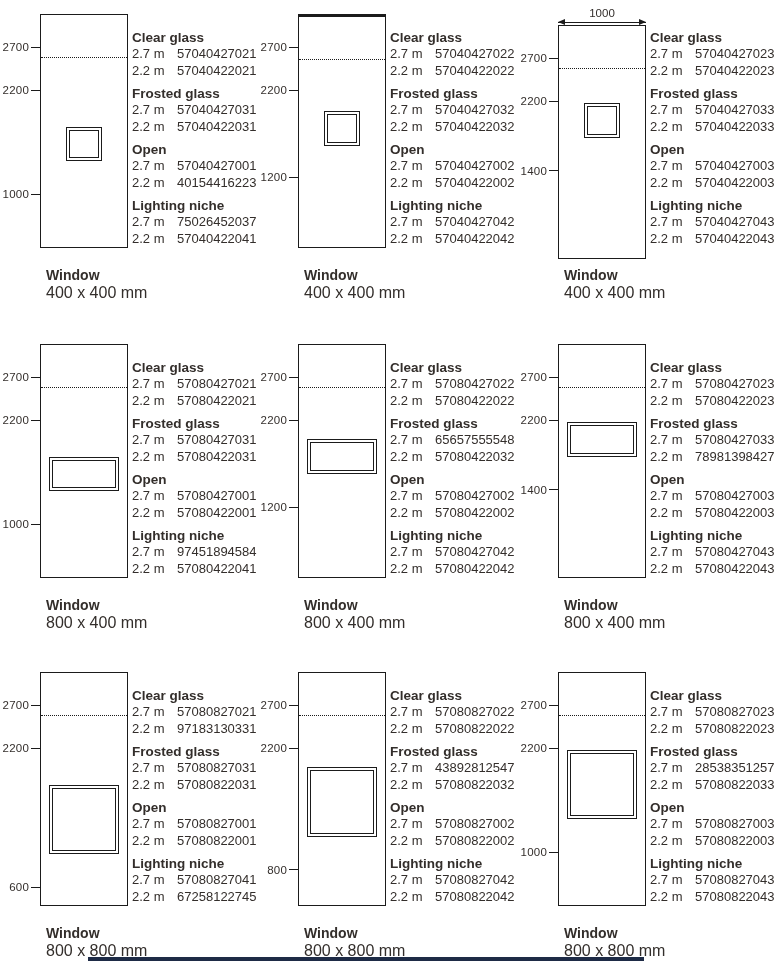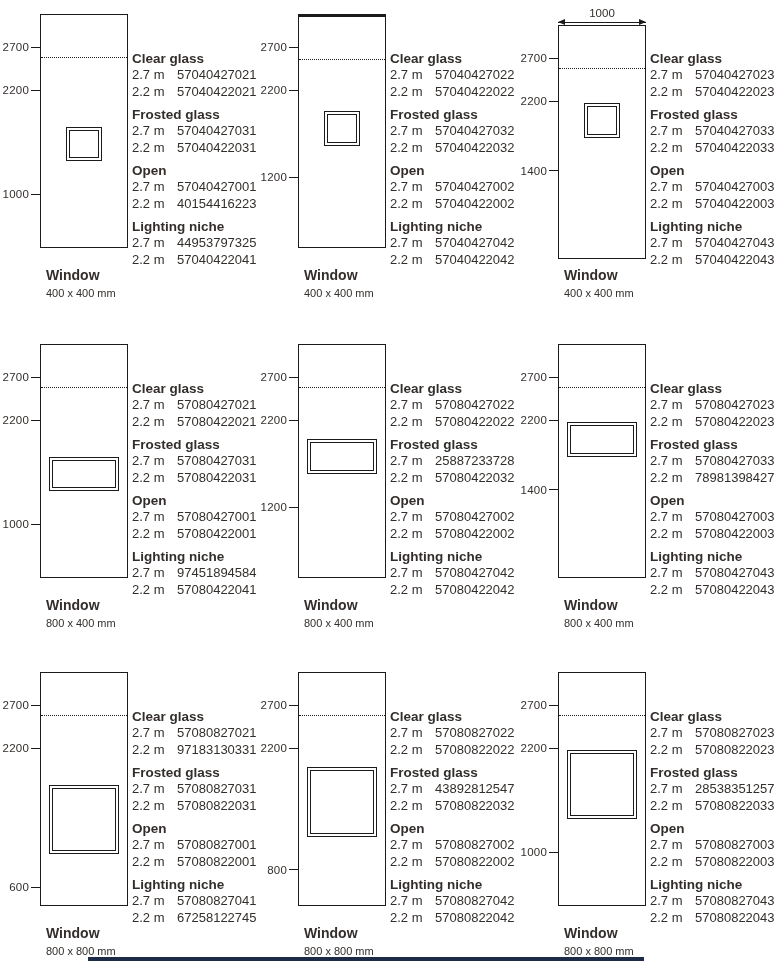--- a/index.html
+++ b/index.html
@@ -49,28 +49,27 @@
   .warrow-label{text-align:center;font-size:11.5px;line-height:12px;color:var(--text);}
   .warrow-line{position:relative;height:1px;background:var(--ink);margin-top:3px;}
   .ah{position:absolute;top:-3px;width:0;height:0;
       border-top:3.5px solid transparent;border-bottom:3.5px solid transparent;}
   .ah-l{left:0;border-right:7px solid var(--ink);}
   .ah-r{right:0;border-left:7px solid var(--ink);}
   .specs{
     position:absolute;left:132px;top:29px;
     display:flex;flex-direction:column;gap:6px;
     white-space:nowrap;
-    margin-top:21px;
   }
   .opt-name{font-weight:bold;font-size:13.5px;line-height:17px;}
   .vrow{display:flex;font-size:13px;line-height:16.5px;}
   .vh{width:45px;}
   .caption{position:absolute;left:46px;top:266px;line-height:18px;}
   .cap-title{font-weight:bold;font-size:14px;}
-  .cap-size{font-size:11px;}
+  .cap-size{font-size:16px;}
   .footer-rule{position:absolute;left:88px;top:957px;width:556px;height:4px;}
 </style>
 </head>
 <body style="background: rgb(255, 255, 255);">
 
 <div id="panel-grid">
     <section class="panel" style="left: 0px; top: 0px;">
     <div class="diagram">
 
       <div class="wall" style="left: 40px; top: 14px; width: 88px; height: 234px;">
@@ -124,21 +123,21 @@
         </div>
         <div class="vrow">
           <span class="vh">2.2 m</span>
           <span class="vc">40154416223</span>
         </div>
       </div>
       <div class="opt">
         <div class="opt-name">Lighting niche</div>
         <div class="vrow">
           <span class="vh">2.7 m</span>
-          <span class="vc">44953797325</span>
+          <span class="vc">75026452037</span>
         </div>
         <div class="vrow">
           <span class="vh">2.2 m</span>
           <span class="vc">57040422041</span>
         </div>
       </div>
     </div>
 
     <div class="caption">
       <div class="cap-title">Window</div>
@@ -408,21 +407,21 @@
         </div>
         <div class="vrow">
           <span class="vh">2.2 m</span>
           <span class="vc">57080422022</span>
         </div>
       </div>
       <div class="opt">
         <div class="opt-name">Frosted glass</div>
         <div class="vrow">
           <span class="vh">2.7 m</span>
-          <span class="vc">25887233728</span>
+          <span class="vc">65657555548</span>
         </div>
         <div class="vrow">
           <span class="vh">2.2 m</span>
           <span class="vc">57080422032</span>
         </div>
       </div>
       <div class="opt">
         <div class="opt-name">Open</div>
         <div class="vrow">
           <span class="vh">2.7 m</span>

